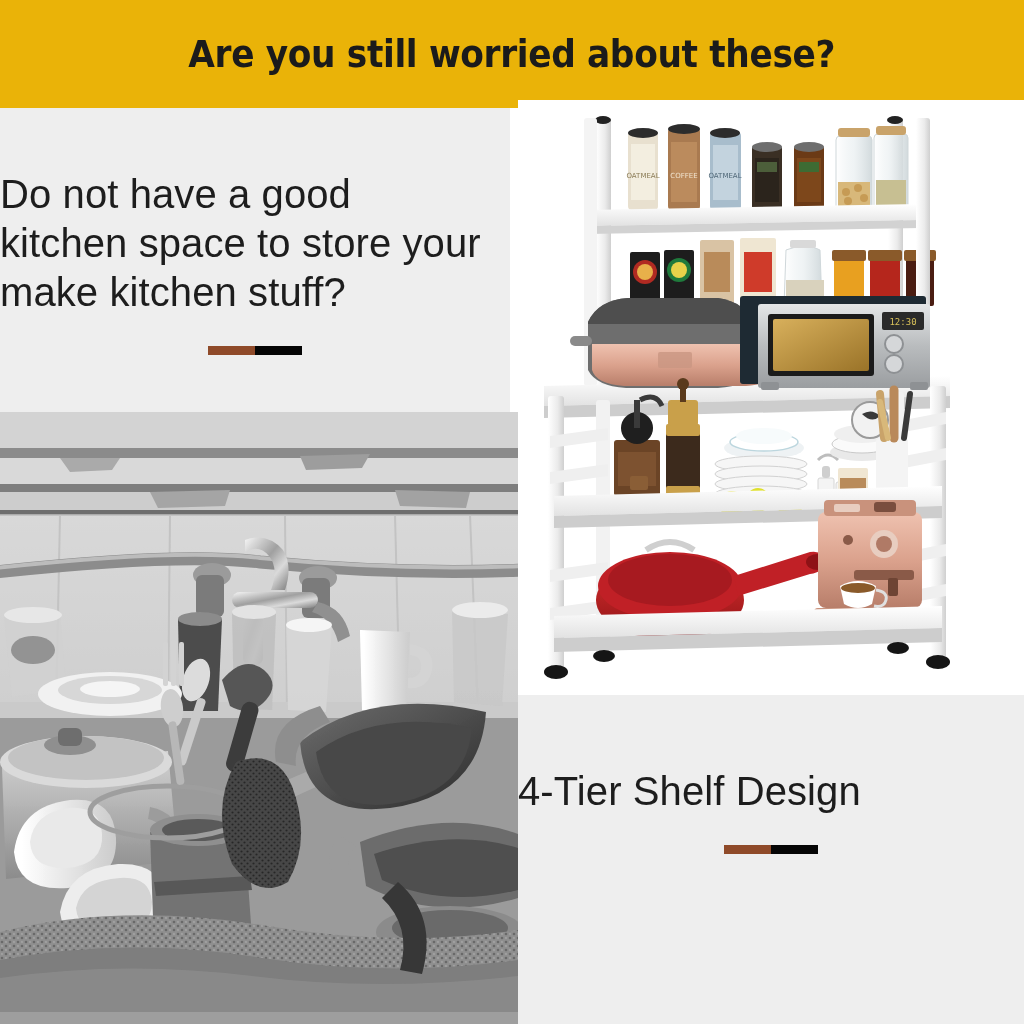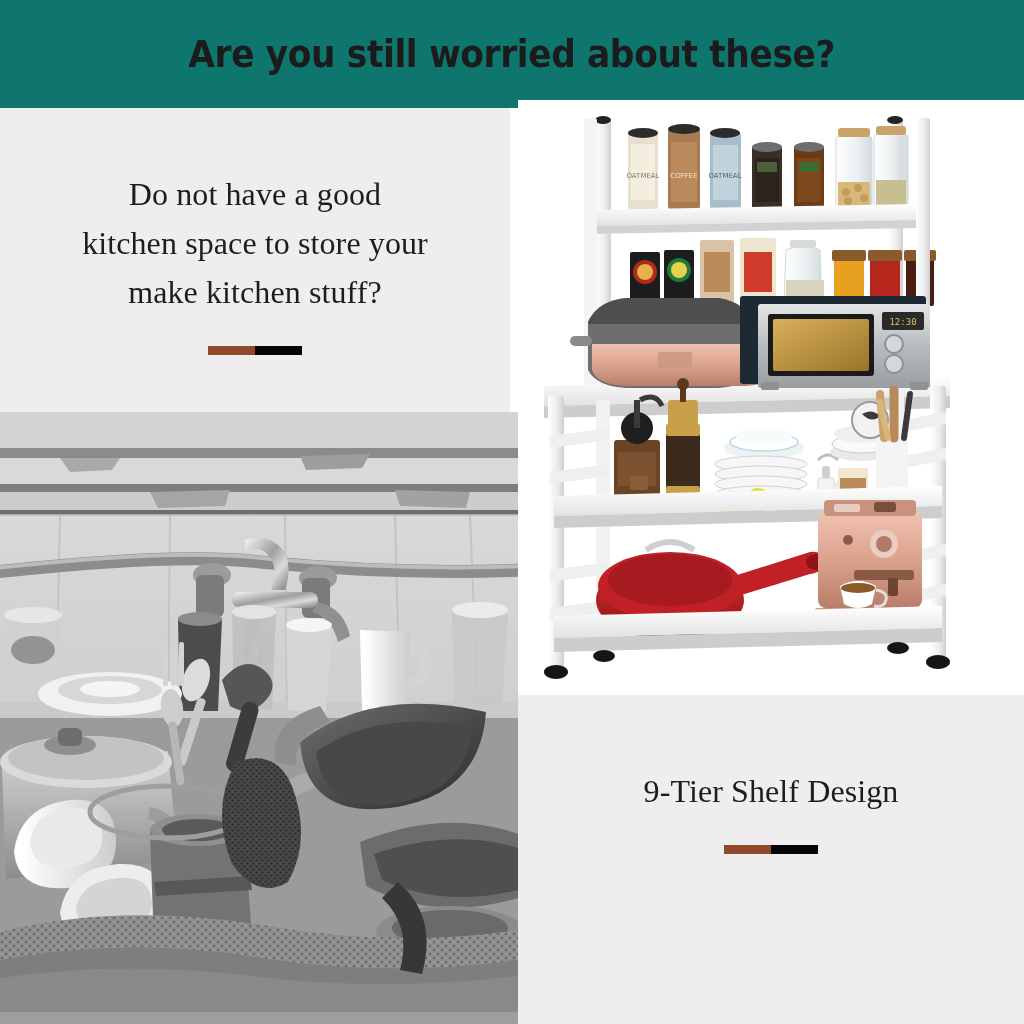--- a/index.html
+++ b/index.html
@@ -9,21 +9,21 @@
     font-family:"Liberation Sans", sans-serif;
     overflow:hidden;
     position:relative;
   }
   .page { position:relative; width:1024px; height:1024px; background:#fff; }
 
   
   .header {
     position:absolute; left:0; top:0; width:1024px; height:108px;
     display:flex; align-items:center; justify-content:center;
-    background:#0f766e;
+    background:#eab308;
   }
   .headline {
     font-family:"DejaVu Sans", sans-serif;
     font-size:37px; font-weight:bold; color:#1b1b1b;
     letter-spacing:-0.4px; white-space:nowrap;
     transform:scaleX(0.93); transform-origin:center;
   }
 
   
   .panel-gray { position:absolute; background:#eeeeee; }
@@ -31,24 +31,24 @@
   #panel-bottomright { left:518px; top:695px; width:506px; height:329px; }
 
   .panel-inner {
     position:absolute; left:0; right:0;
     display:flex; flex-direction:column; align-items:center;
   }
   #panel-topleft .panel-inner { top:62px; }
   #panel-bottomright .panel-inner { top:72px; }
 
   .panel-text {
-    font-family:Liberation Serif, serif;
+    font-family:Liberation Sans, sans-serif;
     font-weight:300; color:#1d1d1d;
-    font-size:32px; line-height:49px;
-    text-align:center; width:100%;
+    font-size:40px; line-height:49px;
+    text-align:left; width:100%;
     letter-spacing:0.1px;
   }
   .panel-text .ln { display:block; }
 
   .divider { display:flex; margin-top:29px; }
   .divider .seg { height:9px; width:47px; display:block; }
   .divider .seg.brown { background:#8f4a29; }
   .divider .seg.black { background:#050505; }
 
   
@@ -494,21 +494,21 @@
         <ellipse cx="86" cy="556" rx="11" ry="6" fill="#151515"></ellipse>
         <ellipse cx="420" cy="562" rx="12" ry="7" fill="#151515"></ellipse>
         <ellipse cx="380" cy="548" rx="11" ry="6" fill="#151515"></ellipse>
       </g>
     </svg>
   </div>
 
   <div class="panel-gray" id="panel-bottomright">
     <div class="panel-inner">
       <div class="panel-text">
-        <span class="ln">9-Tier Shelf Design</span>
+        <span class="ln">4-Tier Shelf Design</span>
       </div>
       <div class="divider">
         <span class="seg brown"></span>
         <span class="seg black"></span>
       </div>
     </div>
   </div>
 
 </div>
 

